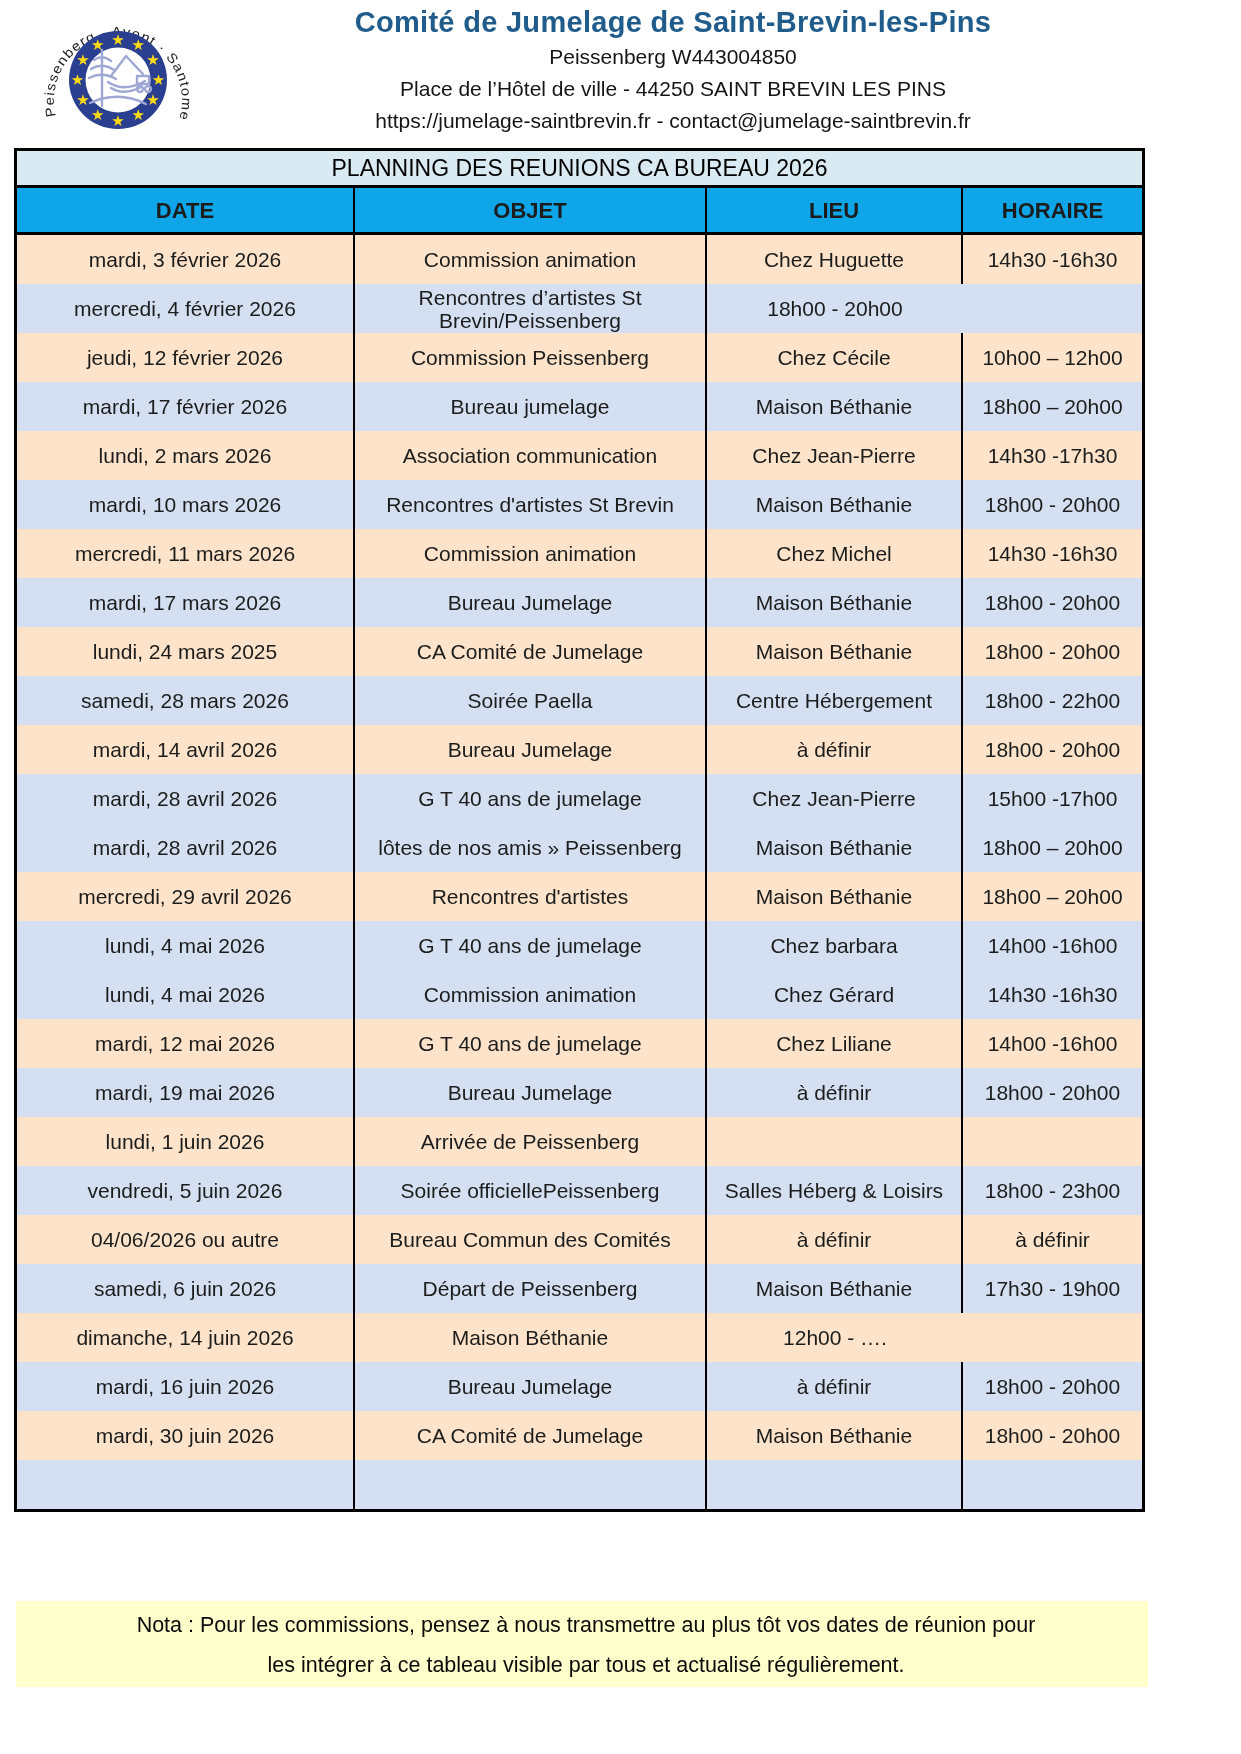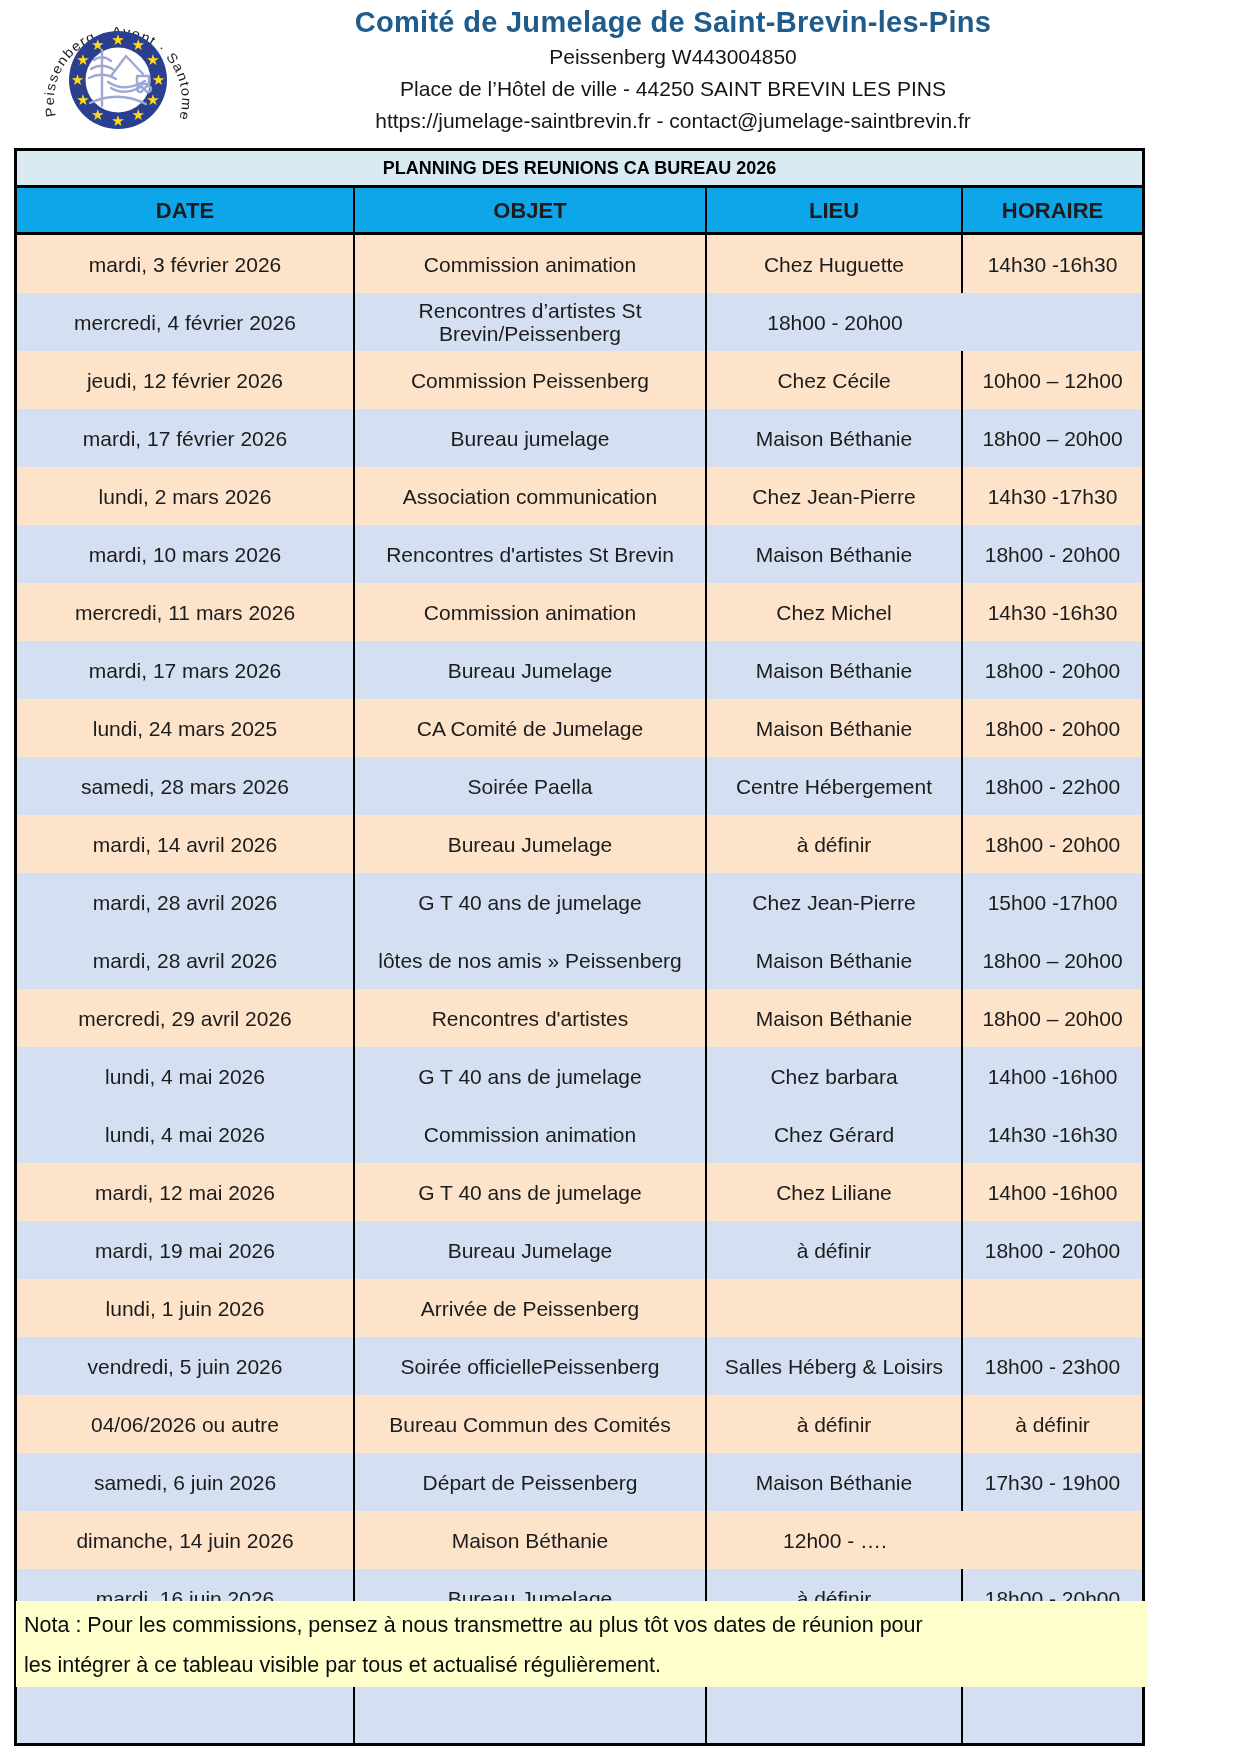--- a/index.html
+++ b/index.html
@@ -24,48 +24,48 @@
   .sub-address{top:77px;}
   .sub-contact{top:109px;}
   
   .planning{
     position:absolute;left:14px;top:148px;width:1131px;
     border:3px solid #000;box-sizing:border-box;
     background:#fff;
   }
   .tbl-title{
     height:34px;line-height:34px;text-align:center;
-    font-size:18px;font-weight:bold;color:#000;
+    font-size:23px;font-weight:normal;color:#000;
     border-bottom:3px solid #000;
   }
   .tbl-head{
     display:grid;grid-template-columns:338px 352px 256px auto;
     height:44px;border-bottom:3px solid #000;background:#0ea5e9;
   }
   .tbl-head .cell{font-weight:bold;font-size:22px;}
   .tbl-body .row{
     display:grid;grid-template-columns:338px 352px 256px auto;
-    height:58px;
+    height:49px;
   }
   .cell{
     display:flex;align-items:center;justify-content:center;
     text-align:center;font-size:21px;line-height:23px;
     padding:0 3px;box-sizing:border-box;
     border-right:2px solid #000;
     overflow:hidden;
   }
   .cell:last-child{border-right:none;}
   .row.peach{background:var(--peach);}
   .row.blue{background:var(--blue);}
   .objet-bold{font-weight:normal;}
   
   .note{
     position:absolute;left:16px;top:1601px;width:1132px;height:86px;
     padding:4px 0 0 8px;box-sizing:border-box;
-    font-size:21.5px;color:#0a0a0a;
+    font-size:21.5px;color:#0a0a0a;text-align:center;
   }
   .note div{line-height:40px;}
   
   .arc-label{font-size:13.5px;letter-spacing:1px;fill:#1b1b1b;}
 </style>
 </head>
 <body>
 
 <div class="page" style="--peach: #FCE3C9; --blue: #D4E0F1;">
 

